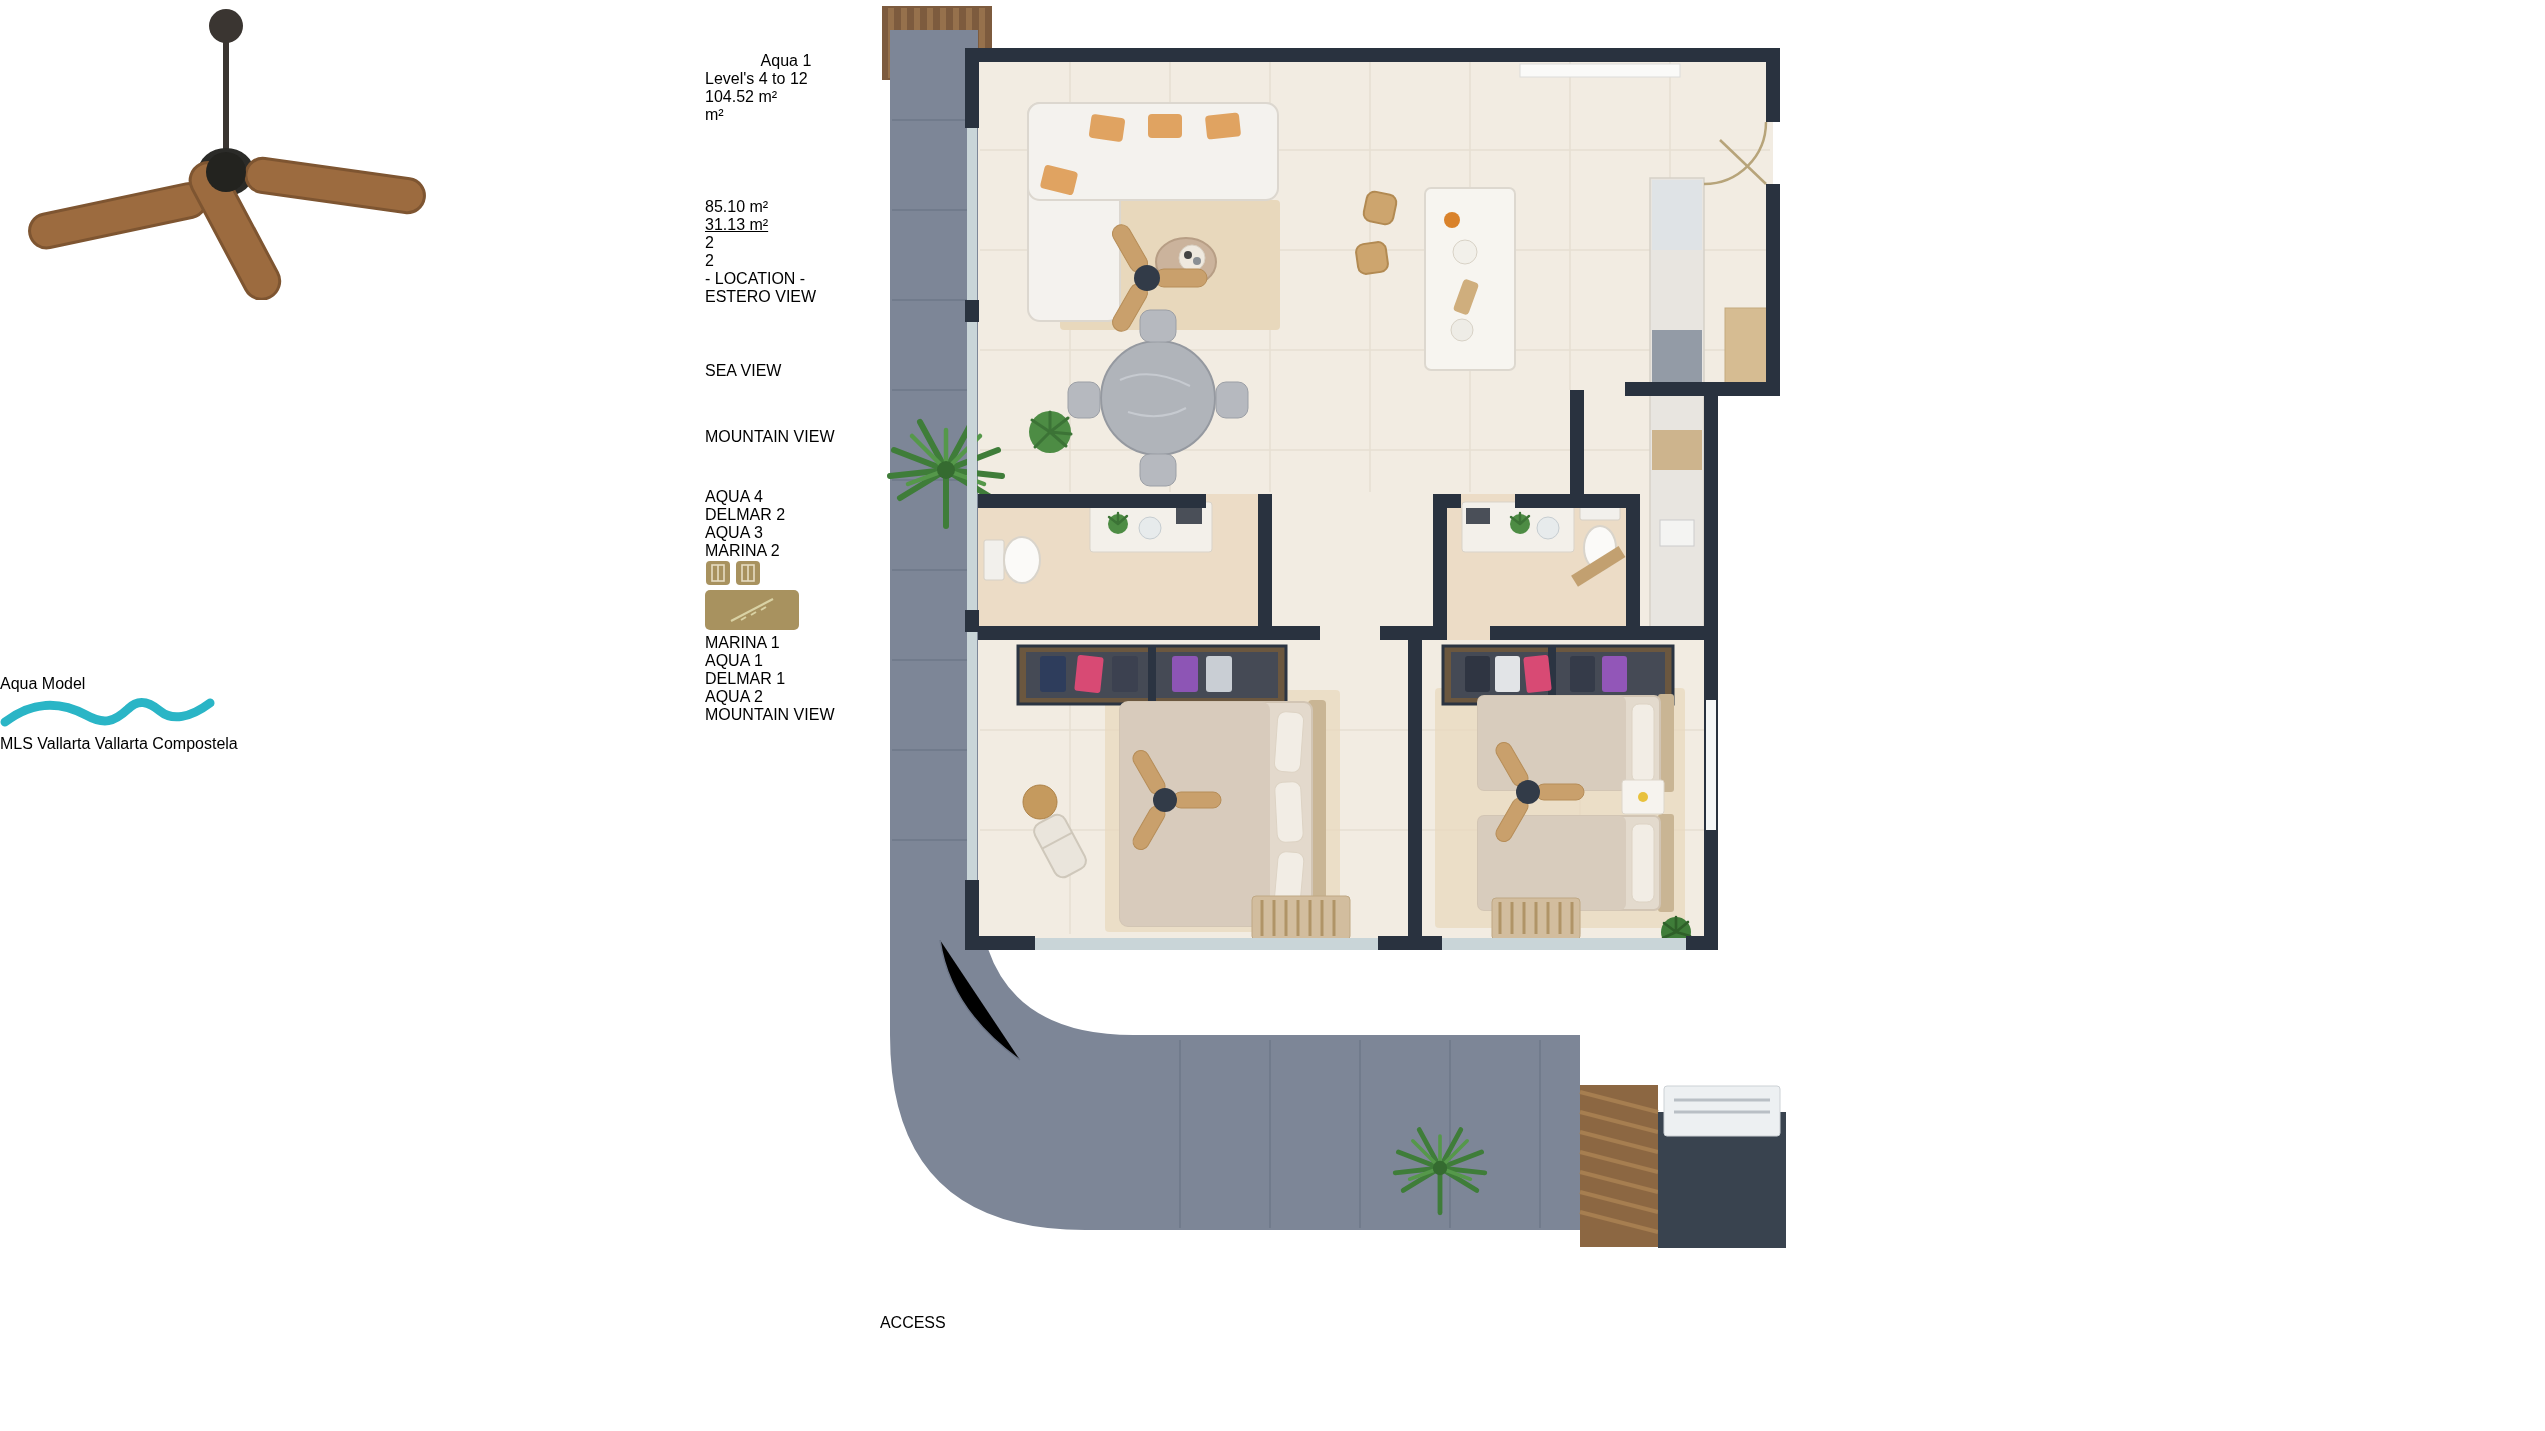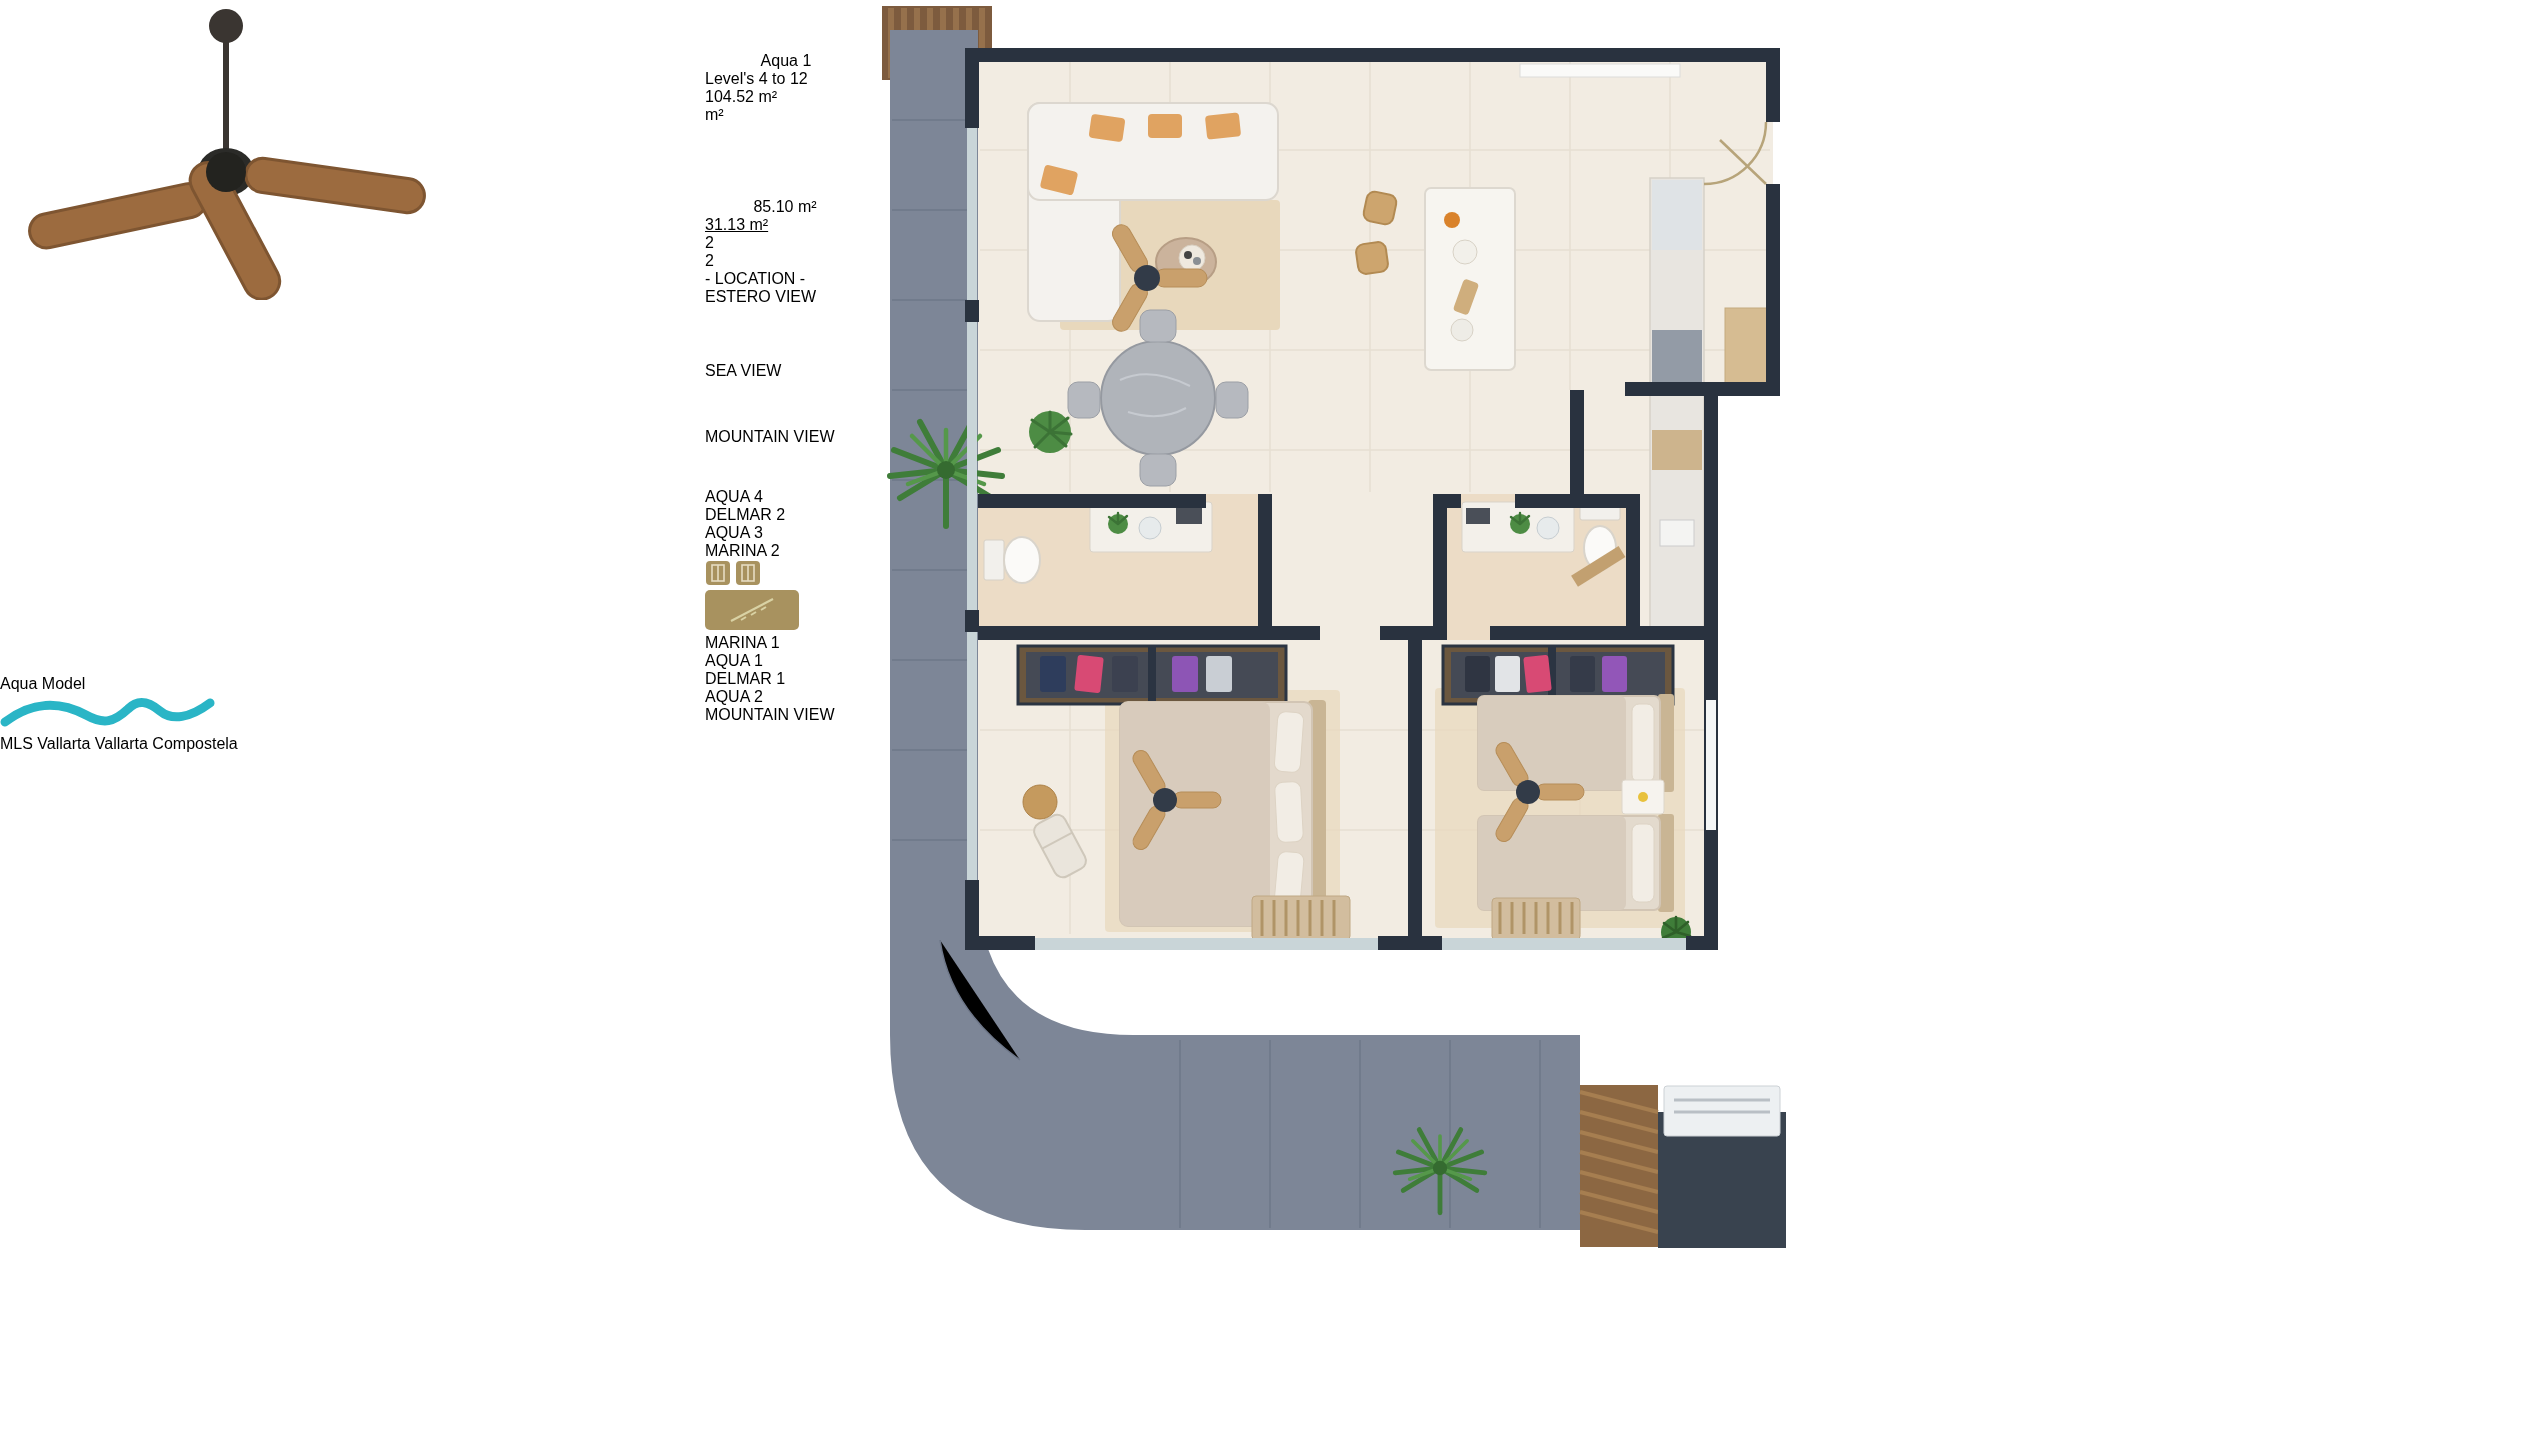--- a/index.html
+++ b/index.html
@@ -202,21 +202,21 @@
       <svg class="hdr" style="left:487px;top:4px;" width="42" height="70" viewBox="0 0 42 70">
         <g fill="none" stroke="#ffffff" stroke-width="2.8">
           <rect x="7" y="3" width="28" height="19" rx="2"></rect>
           <rect x="25" y="8" width="6" height="3" fill="#ffffff"></rect>
           <rect x="4" y="26" width="34" height="9" rx="4"></rect>
           <path d="M10,35 C10,50 14,57 21,57 C28,57 32,50 32,35"></path>
           <path d="M17,57 L15,65 H27 L25,57"></path>
         </g>
       </svg>
       <div class="spec-line"></div>
-      <div class="val" style="left:68px;width:160px;text-align:center;">85.10 m²</div>
+      <div class="val" style="left:68px;width:160px;">85.10 m²</div>
       <div class="val" style="left:219px;width:160px;text-decoration:underline;">31.13 m²</div>
       <div class="val" style="left:342px;width:140px;">2</div>
       <div class="val" style="left:437px;width:140px;">2</div>
     </div>
 
     <div class="loc-heading">- LOCATION -</div>
 
     <div class="estero">
       <div class="view-label">ESTERO VIEW</div>
       <svg class="view-icon" width="72" height="52" viewBox="0 0 72 52">
@@ -648,14 +648,17 @@
         <rect x="98" y="626" width="342" height="14"></rect>
         <rect x="500" y="626" width="55" height="14"></rect>
         <rect x="610" y="626" width="226" height="14"></rect>
         <rect x="528" y="626" width="14" height="324"></rect>
         <rect x="826" y="700" width="10" height="130" fill="#f4f6f6"></rect>
         <path d="M886,122 A62,62 0 0 1 824,184" stroke="#b7a47a" stroke-width="2.5" fill="none"></path>
         <line x1="886" y1="184" x2="840" y2="140" stroke="#b7a47a" stroke-width="2.5"></line>
       </g>
     </svg>
 
+    <div class="access-badge">
+      <span>ACCESS</span>
+    </div>
   </div>
 </div>
 
 </body></html>

